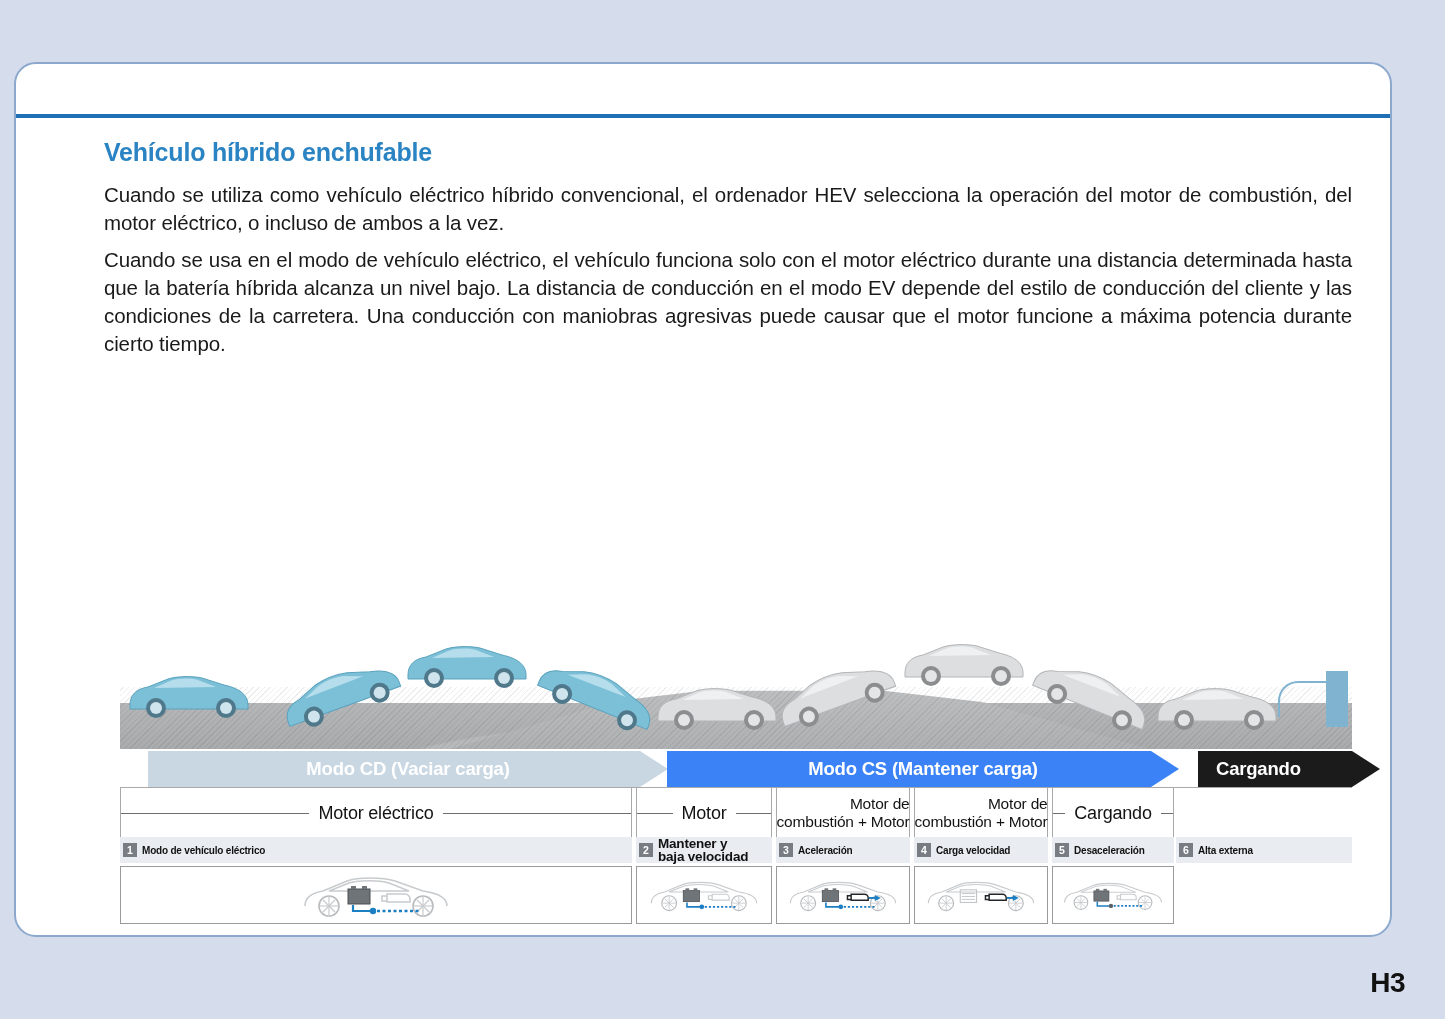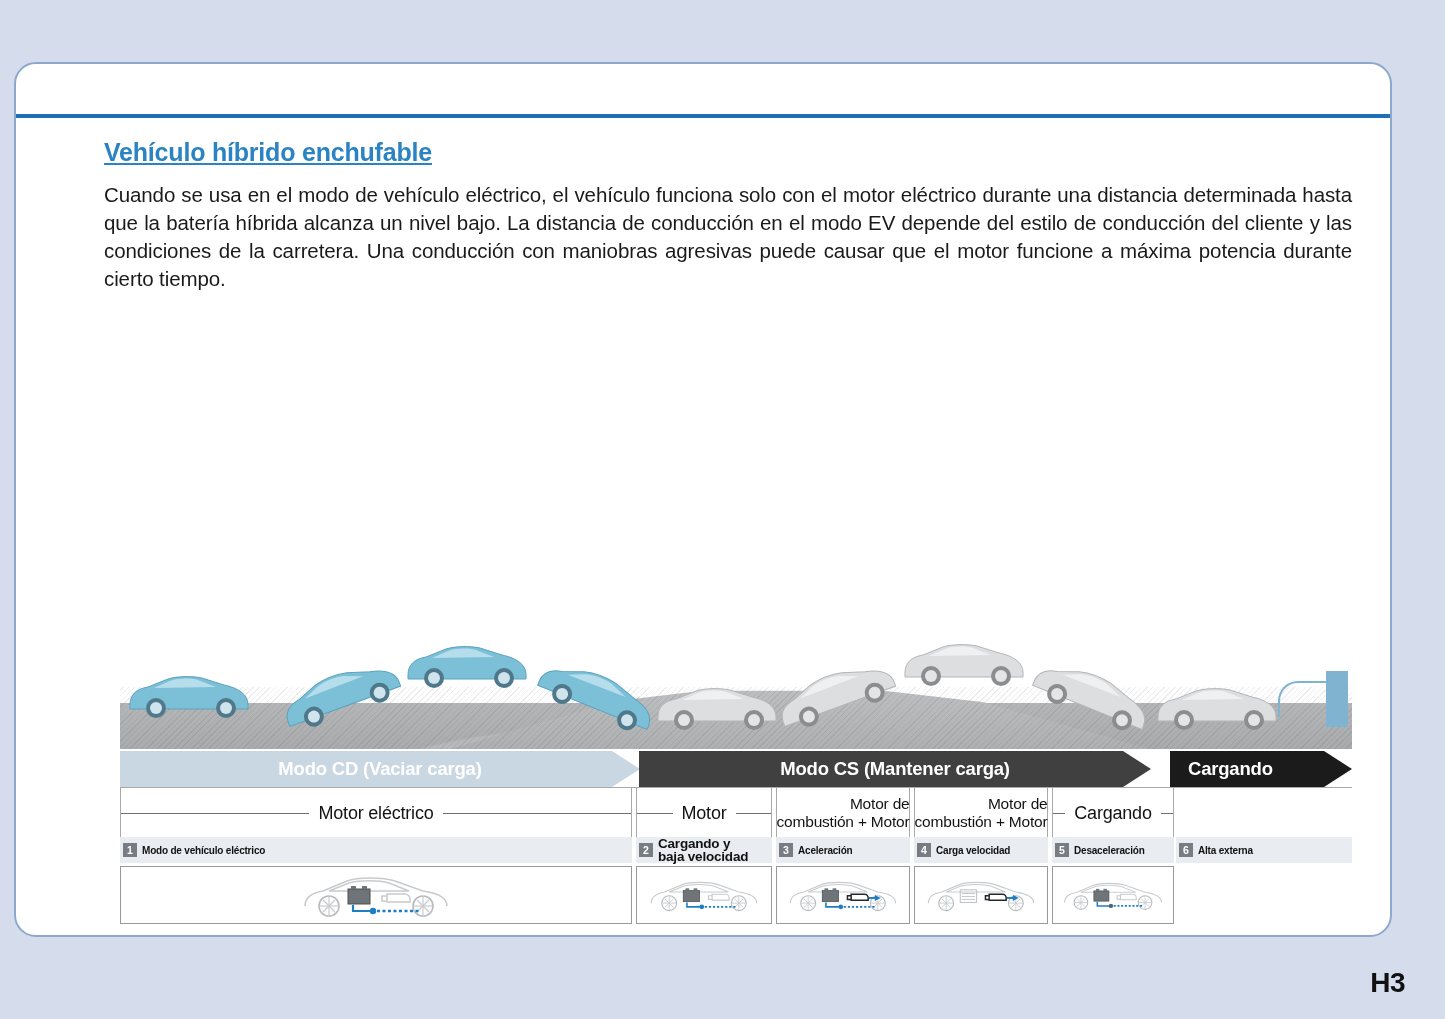--- a/index.html
+++ b/index.html
@@ -38,21 +38,20 @@
     left: 88px; top: 74px;
     width: 1248px;
   }
 
   .section-title {
     color: #2a83c2;
     font-size: 25px;
     font-weight: bold;
     letter-spacing: -0.2px;
     margin: 0 0 14px 0;
-    text-decoration: underline;
   }
 
   p.body {
     margin: 0 0 9px 0;
     font-size: 20.5px;
     line-height: 28px;
     color: #1a1a1a;
     text-align: justify;
     text-justify: inter-word;
     letter-spacing: -0.1px;
@@ -118,38 +117,39 @@
     border-top-left-radius: 20px;
     border-left-color: #7fb3cf;
   }
 
   
   .bars {
     position: relative;
     height: 36px;
     margin-top: 2px;
     width: 1232px;
+    margin-left: 28px;
   }
   .bar {
     position: absolute;
     top: 0; height: 36px;
     display: flex; align-items: center; justify-content: center;
     color: #ffffff;
     font-size: 18.5px;
     font-weight: bold;
     letter-spacing: -0.2px;
   }
   .bar-cd {
     left: 0; width: 520px;
     background: #c9d7e3;
     clip-path: polygon(0 0, calc(100% - 28px) 0, 100% 50%, calc(100% - 28px) 100%, 0 100%);
   }
   .bar-cs {
     left: 519px; width: 512px;
-    background: #404040;
+    background: #3b82f6;
     clip-path: polygon(0 0, calc(100% - 28px) 0, 100% 50%, calc(100% - 28px) 100%, 0 100%);
   }
   .bar-charging {
     left: 1050px; width: 182px;
     background: #1b1b1b;
     clip-path: polygon(0 0, calc(100% - 28px) 0, 100% 50%, calc(100% - 28px) 100%, 0 100%);
     justify-content: flex-start;
     padding-left: 18px;
     box-sizing: border-box;
   }
@@ -258,20 +258,21 @@
 </head>
 <body>
 
 <div class="page-card">
   <div class="page-card-inner">
 
     <div class="header-rule"></div>
 
     <div class="content">
       <h1 class="section-title">Vehículo híbrido enchufable</h1>
+      <p class="body">Cuando se utiliza como vehículo eléctrico híbrido convencional, el ordenador HEV selecciona la operación del motor de combustión, del motor eléctrico, o incluso de ambos a la vez.</p>
       <p class="body">Cuando se usa en el modo de vehículo eléctrico, el vehículo funciona solo con el motor eléctrico durante una distancia determinada hasta que la batería híbrida alcanza un nivel bajo. La distancia de conducción en el modo EV depende del estilo de conducción del cliente y las condiciones de la carretera. Una conducción con maniobras agresivas puede causar que el motor funcione a máxima potencia durante cierto tiempo.</p>
     </div>
 
     <div class="figure">
 
       <div class="photo-strip">
         <div class="road"></div>
         <div class="hill"></div>
         <div class="road-noise"></div>
 
@@ -436,21 +437,21 @@
       </div>
 
       <div class="label-row">
         <div class="lbl" style="left:0px; width:512px;">
           <span class="badge">1</span>
           <span class="lbl-text">Modo de vehículo eléctrico</span>
         </div>
         <div class="lbl" style="left:516px; width:136px;">
           <span class="badge">2</span>
           <span class="lbl-text two-line">
-            <span>Cargando y</span><br>
+            <span>Mantener y</span><br>
             <span>baja velocidad</span>
           </span>
         </div>
         <div class="lbl" style="left:656px; width:134px;">
           <span class="badge">3</span>
           <span class="lbl-text">Aceleración</span>
         </div>
         <div class="lbl" style="left:794px; width:134px;">
           <span class="badge">4</span>
           <span class="lbl-text">Carga velocidad</span>

